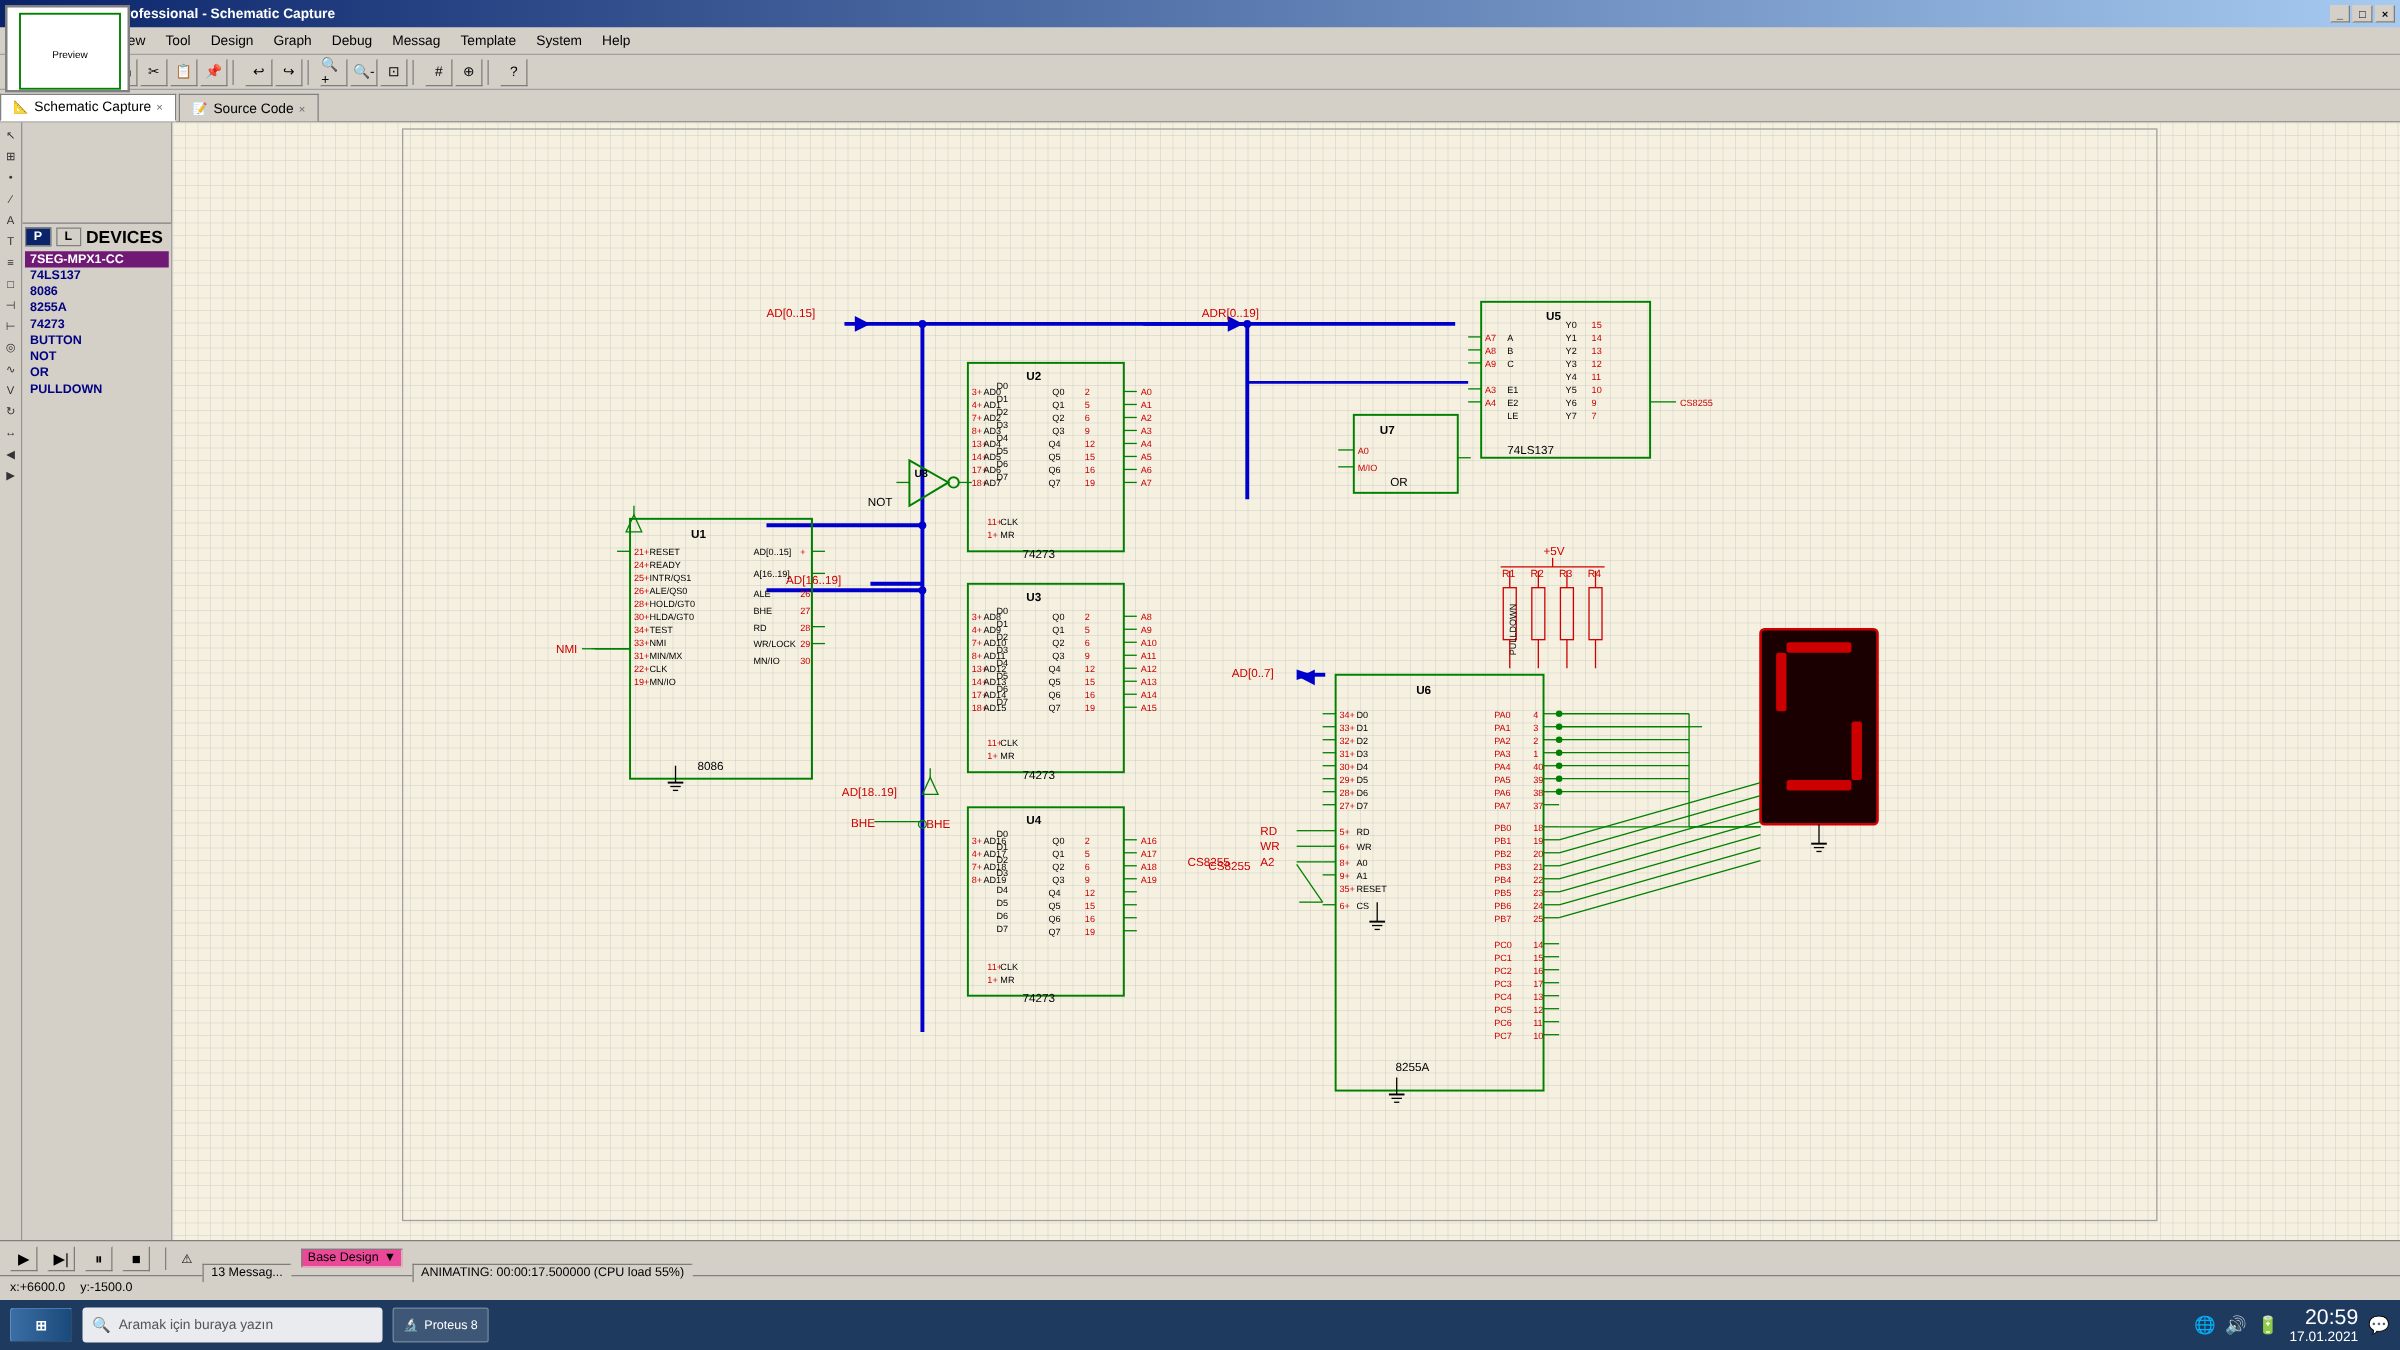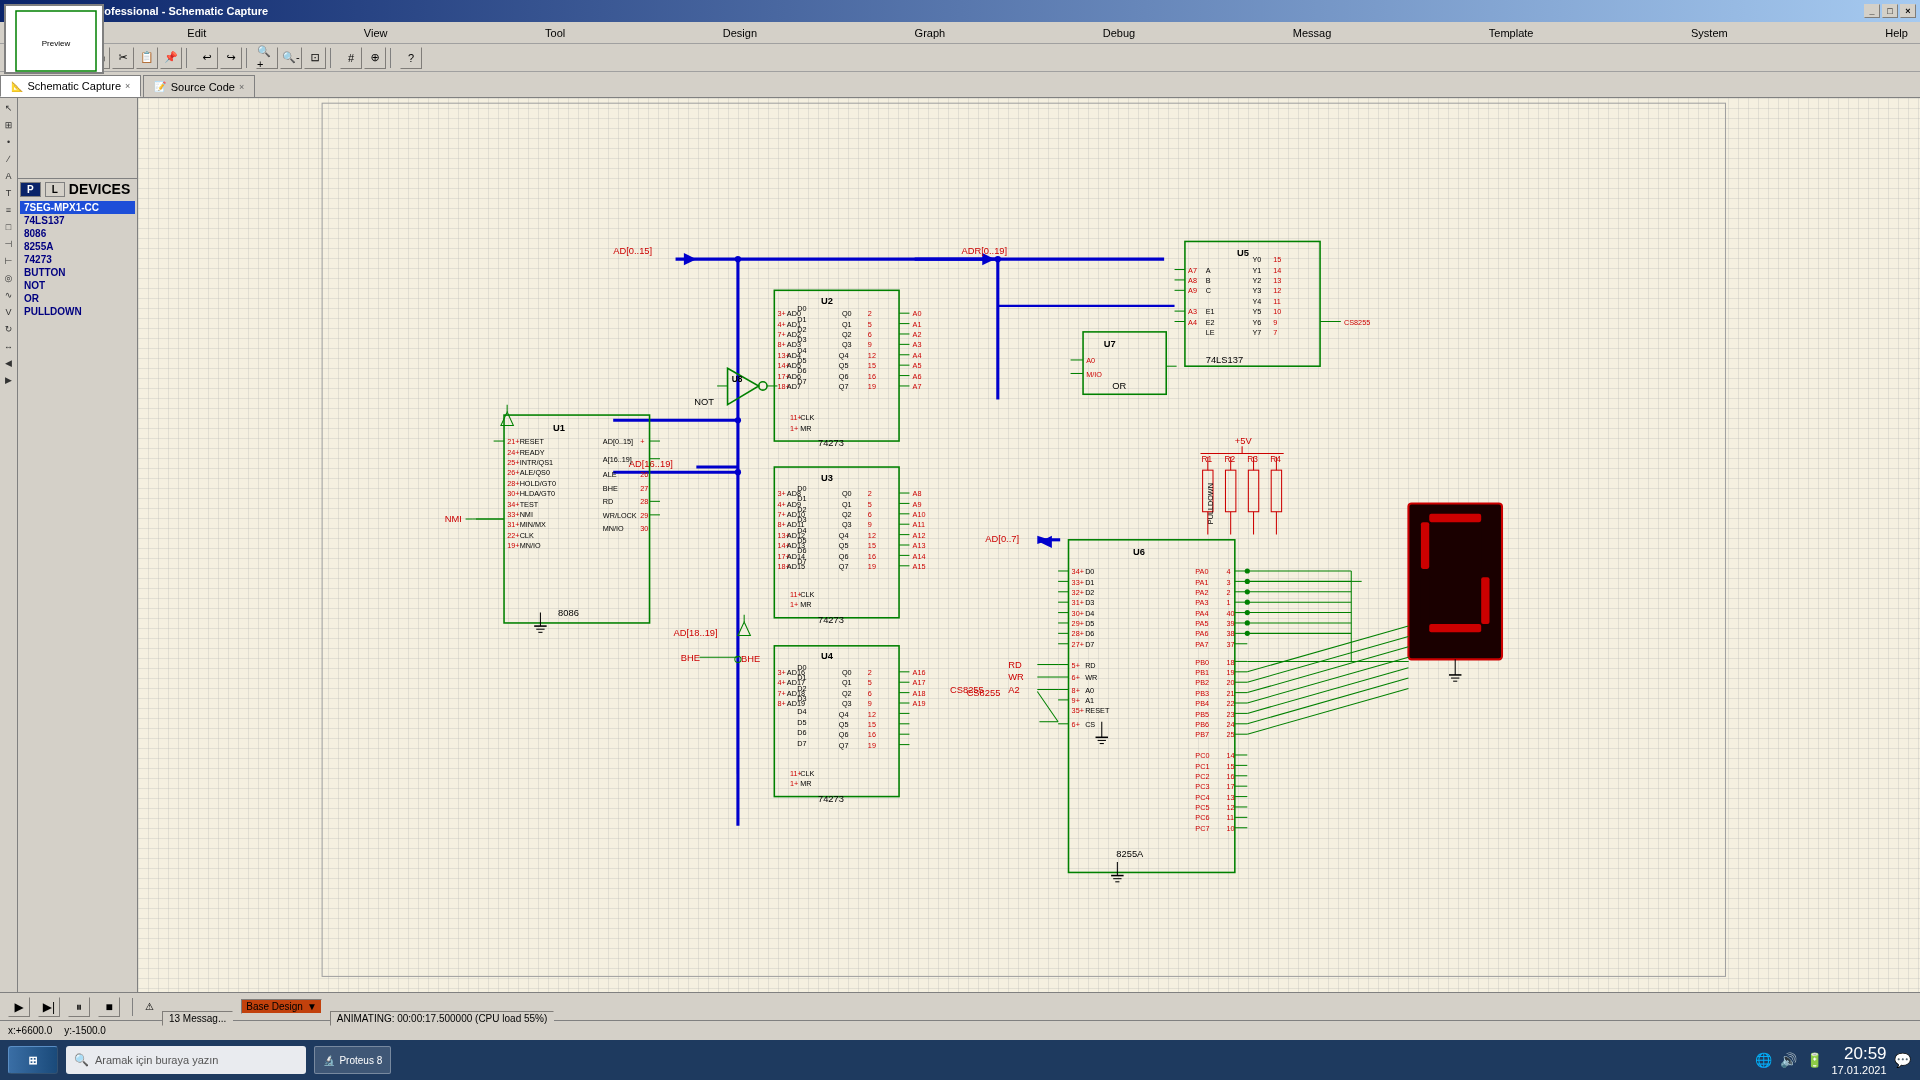--- a/index.html
+++ b/index.html
@@ -27,23 +27,22 @@
       cursor: pointer;
       color: black;
     }
 
     
     #menubar {
       height: 22px;
       background: #d4d0c8;
       display: flex;
       align-items: center;
-      padding: 0 4px;
+      padding: 0 16px;
       border-bottom: 1px solid #a0a0a0;
-      justify-content: space-between;
     }
     .menu-item {
       padding: 2px 8px;
       font-size: 11px;
       cursor: pointer;
       color: black;
     }
 
     
     #toolbar {
@@ -122,21 +121,21 @@
       padding: 1px 6px;
       border: 1px solid #808080;
       background: #d4d0c8;
       font-size: 10px;
       font-weight: bold;
       cursor: pointer;
     }
     .panel-tab.active { background: #0a246a; color: white; }
     #device-list { font-size: 10px; }
     .device-item { padding: 1px 4px; cursor: pointer; color: #000080; font-weight: bold; }
-    .device-item.selected { background: #1d4ed8; color: white; }
+    .device-item.selected { background: #701a75; color: white; }
 
     
     #canvas-area {
       flex: 1;
       background: #e8e4d4;
       position: relative;
       overflow: hidden;
     }
 
     
@@ -174,21 +173,21 @@
     .status-msg {
       border: 1px inset #d4d0c8;
       padding: 1px 6px;
       background: #d4d0c8;
       font-size: 10px;
       margin-top: 24px;
     }
     .status-dropdown {
       border: 1px inset #d4d0c8;
       padding: 1px 4px;
-      background: #c2410c;
+      background: #ec4899;
       font-size: 10px;
       display: flex;
       align-items: flex-end;
       gap: 4px;
     }
 
     
     #coordbar {
       height: 20px;
       background: #d4d0c8;

